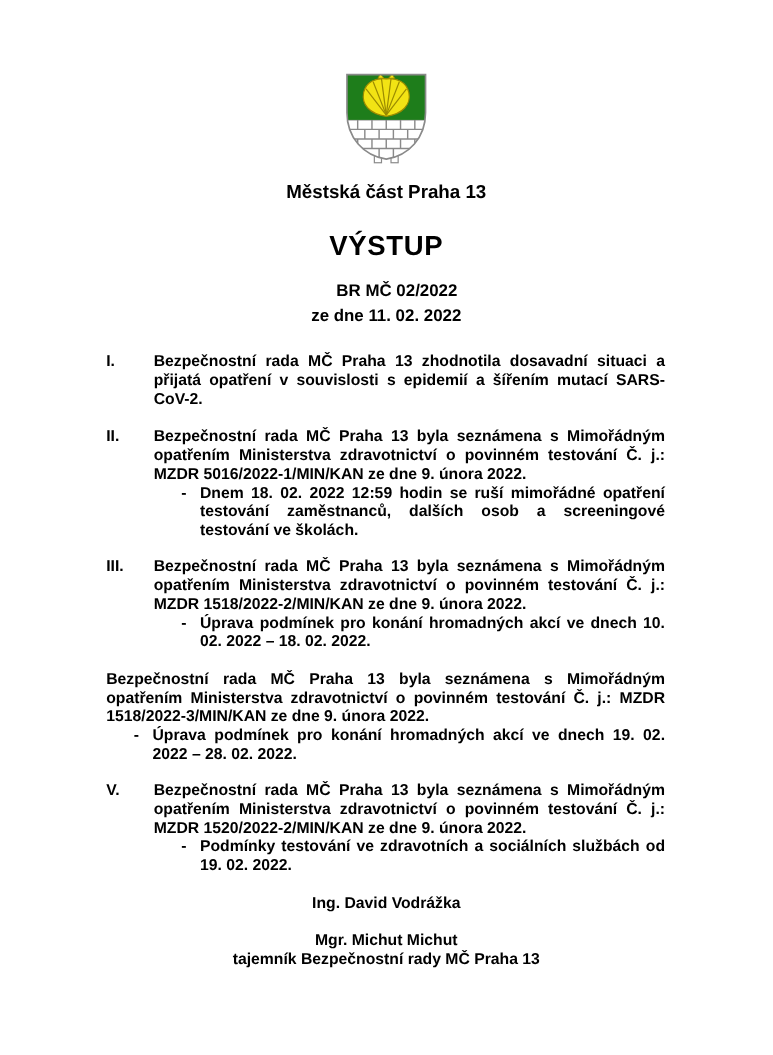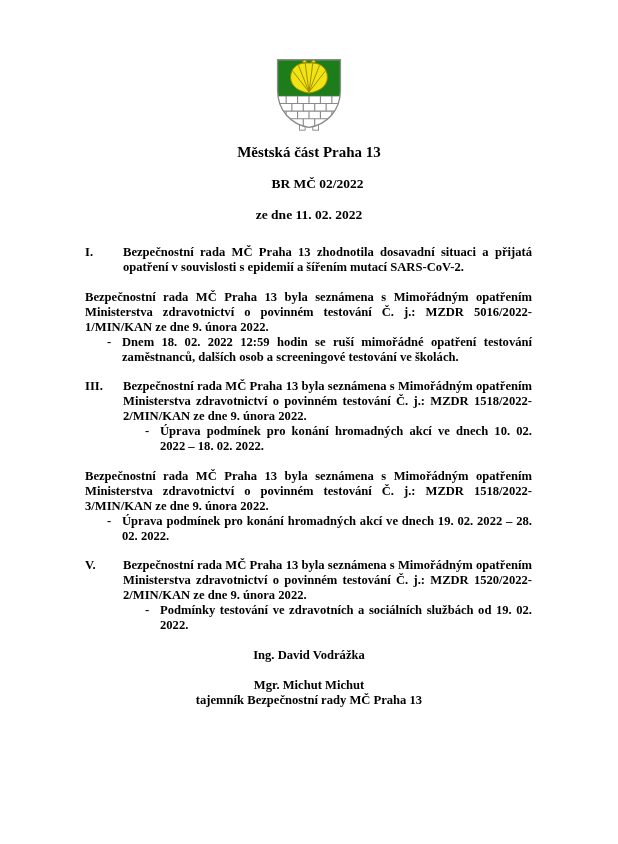--- a/index.html
+++ b/index.html
@@ -5,21 +5,21 @@
   html, body {
     margin: 0;
     padding: 0;
     background: #ffffff;
   }
   .page {
     position: relative;
     width: 618px;
     height: 844px;
     background: #ffffff;
-    font-family: Liberation Serif, serif;
+    font-family: Liberation Sans, sans-serif;
     font-weight: bold;
     color: #000000;
     overflow: hidden;
   }
   .header {
     text-align: center;
     padding-top: 54px;
   }
   .coat-of-arms {
     display: inline-block;
@@ -39,21 +39,21 @@
     font-size: 14.5px;
     margin-top: 17px;
   }
   .meeting-ref {
     font-size: 13.5px;
     margin-top: 15px;
     padding-left: 17px;
   }
   .meeting-date {
     font-size: 13.5px;
-    margin-top: 15px;
+    margin-top: 5px;
   }
   .items {
     margin: 22px 86px 0 85px; 
     font-size: 12.6px;
     line-height: 15px;
   }
   .item {
     display: flex;
     margin-bottom: 14.5px;
   }
@@ -150,34 +150,36 @@
             <line x1="45" y1="40" x2="56" y2="12"></line>
             <line x1="45" y1="40" x2="62" y2="18"></line>
           </g>
         </g>
       </g>
 
       <path d="M12,6 L78,6 L78,38 C78,59 64,74 45,77 C26,74 12,59 12,38 Z" fill="none" stroke="#8a8a8a" stroke-width="1.4"></path>
     </svg>
 
     <div class="org-name">Městská část Praha 13</div>
+    <div class="doc-title">VÝSTUP</div>
     <div class="meeting-ref">BR MČ 02/2022</div>
     <div class="meeting-date">ze dne 11. 02. 2022</div>
   </div>
 
   <div class="items">
 
     <div class="item">
       <div class="item-numeral">I.</div>
       <div class="item-body">
         <div class="item-text">Bezpečnostní rada MČ Praha 13 zhodnotila dosavadní situaci a přijatá opatření v souvislosti s epidemií a šířením mutací SARS-CoV-2.</div>
       </div>
     </div>
 
     <div class="item">
+      <div class="item-numeral">II.</div>
       <div class="item-body">
         <div class="item-text">Bezpečnostní rada MČ Praha 13 byla seznámena s Mimořádným opatřením Ministerstva zdravotnictví o povinném testování Č. j.: MZDR 5016/2022-1/MIN/KAN ze dne 9. února 2022.</div>
         <div class="subitem">
           <div class="subitem-dash">-</div>
           <div class="subitem-text">Dnem 18. 02. 2022 12:59 hodin se ruší mimořádné opatření testování zaměstnanců, dalších osob a screeningové testování ve školách.</div>
         </div>
       </div>
     </div>
 
     <div class="item">

